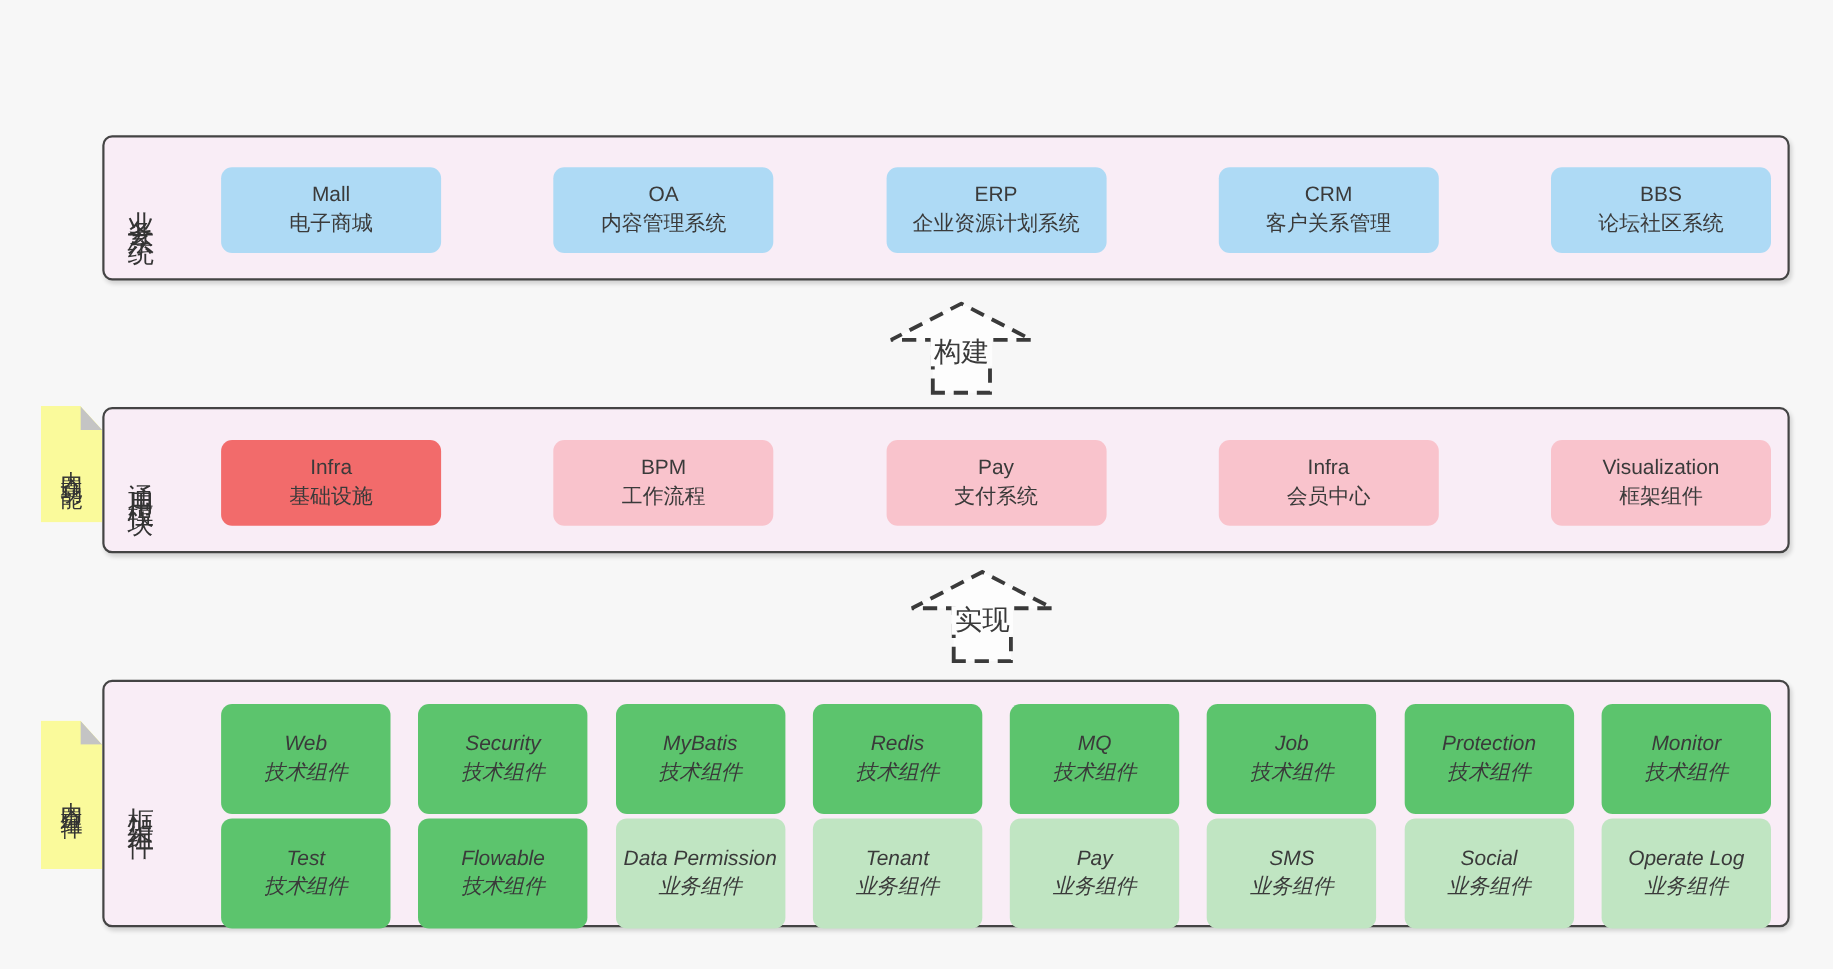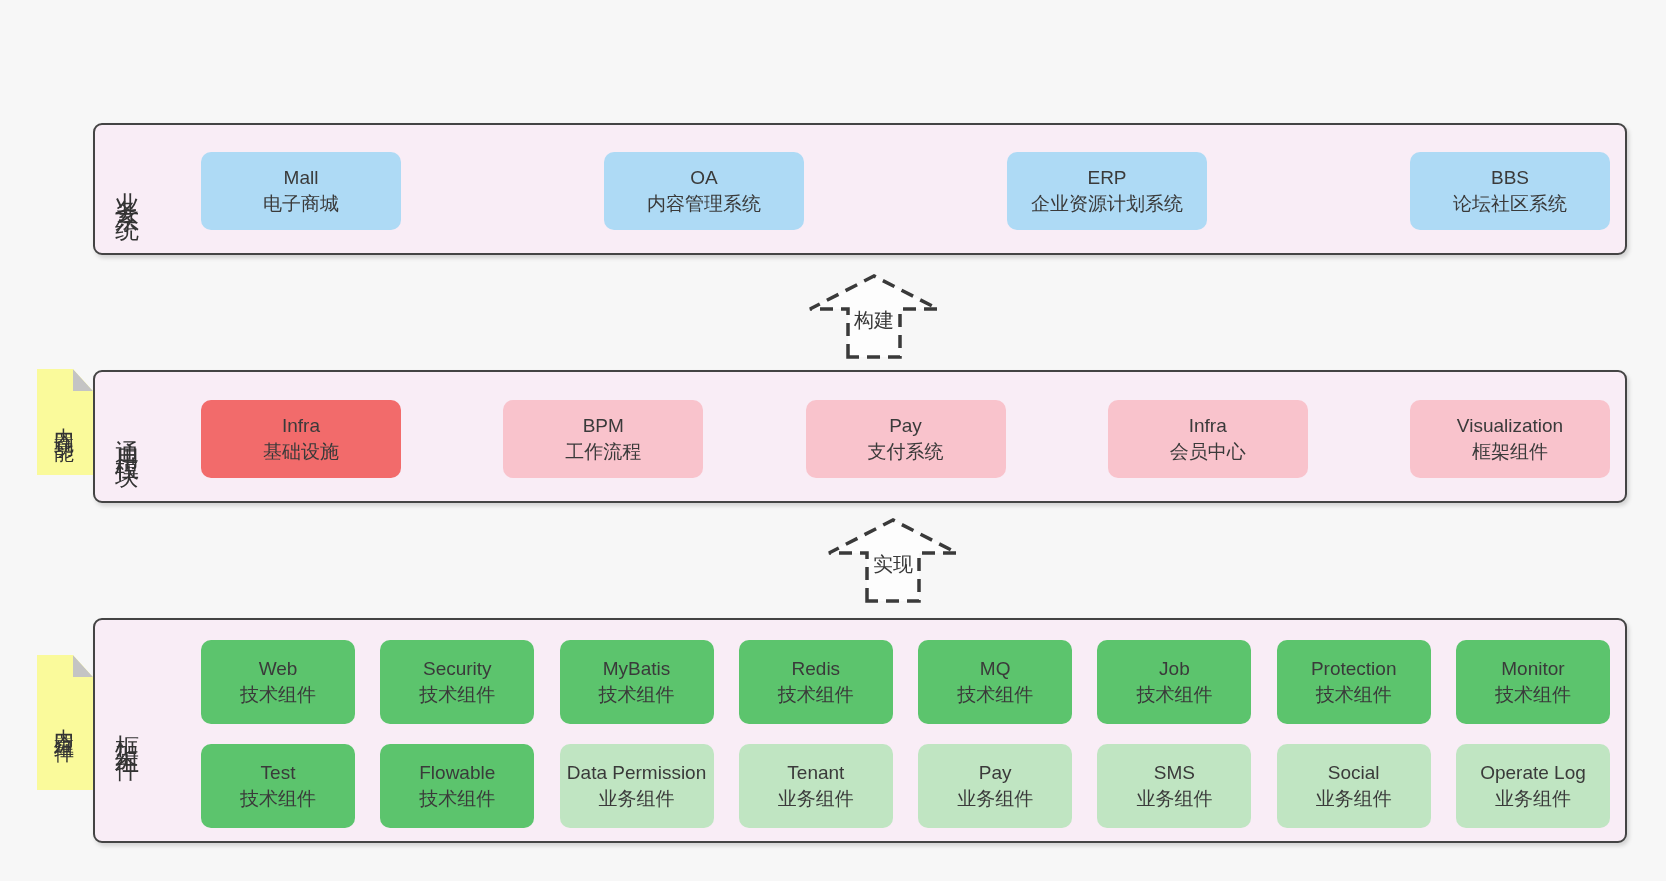--- a/index.html
+++ b/index.html
@@ -32,21 +32,21 @@
   #layer-modules  .box-row{top:28px;}
   #layer-framework .box-row.r1{top:20px;}
   #layer-framework .box-row.r2{top:124px;}
 
   .box{
     height:78px;border-radius:10px;
     display:flex;flex-direction:column;align-items:center;justify-content:center;
     text-align:center;font-size:19px;line-height:26px;padding:2px 6px;box-sizing:border-box;
   }
   .w6 .box{width:200px;}
-  .w8 .box{width:154px;height:84px;}
+  .w8 .box{width:154px;height:100px;font-style:italic;}
   .box.blue{background:#aedaf5;}
   .box.red{background:#f26b6b;}
   .box.pink{background:#f9c3cc;justify-content:center;}
   .box.green{background:#5cc46d;}
   .box.lightgreen{background:#c0e5c2;}
   .box .en,.box .zh{width:100%;}
 
   .note{
     position:absolute;left:37px;width:56px;background:#fafa9b;z-index:3;
     display:flex;align-items:center;justify-content:center;
@@ -60,41 +60,45 @@
     position:absolute;top:0;right:0;width:20px;height:22px;background:#c4c4c4;
     clip-path:polygon(0 0,100% 100%,0 100%);
   }
 
   .arrow{position:absolute;width:132px;height:86px;}
   #arrow-build{left:808px;top:274px;}
   #arrow-implement{left:827px;top:518px;}
   .arrow svg{position:absolute;left:0;top:0;}
   .arrow-label{
     position:absolute;left:50%;top:33px;transform:translateX(-50%);
-    background:#fdfdfd;padding:0 3px;font-size:20px;line-height:26px;color:#3a3a3a;
+    background:#fdfdfd;padding:0 3px;font-size:25px;line-height:26px;color:#3a3a3a;
     white-space:nowrap;
   }
 </style>
 </head>
 <body>
 
 <div class="layer" id="layer-business">
   <div class="layer-label">业务系统</div>
   <div class="box-row w6">
     <div class="box blue">
       <div class="en">Mall</div>
       <div class="zh">电子商城</div>
     </div>
     <div class="box blue">
       <div class="en">OA</div>
       <div class="zh">内容管理系统</div>
     </div>
     <div class="box blue">
       <div class="en">ERP</div>
       <div class="zh">企业资源计划系统</div>
+    </div>
+    <div class="box blue">
+      <div class="en">CRM</div>
+      <div class="zh">客户关系管理</div>
     </div>
     <div class="box blue">
       <div class="en">BBS</div>
       <div class="zh">论坛社区系统</div>
     </div>
   </div>
 </div>
 
 <div class="arrow" id="arrow-build">
   <svg width="132" height="86" viewBox="0 0 132 86">

